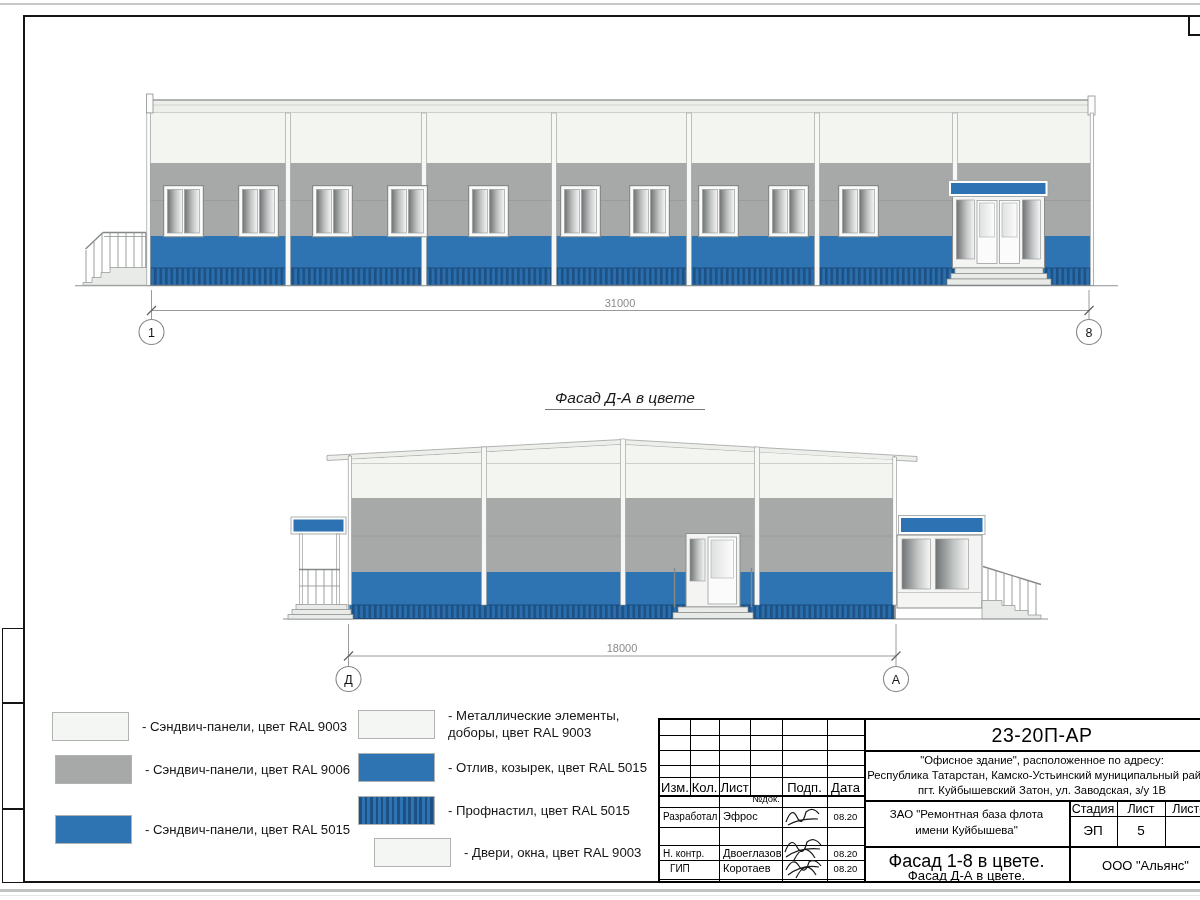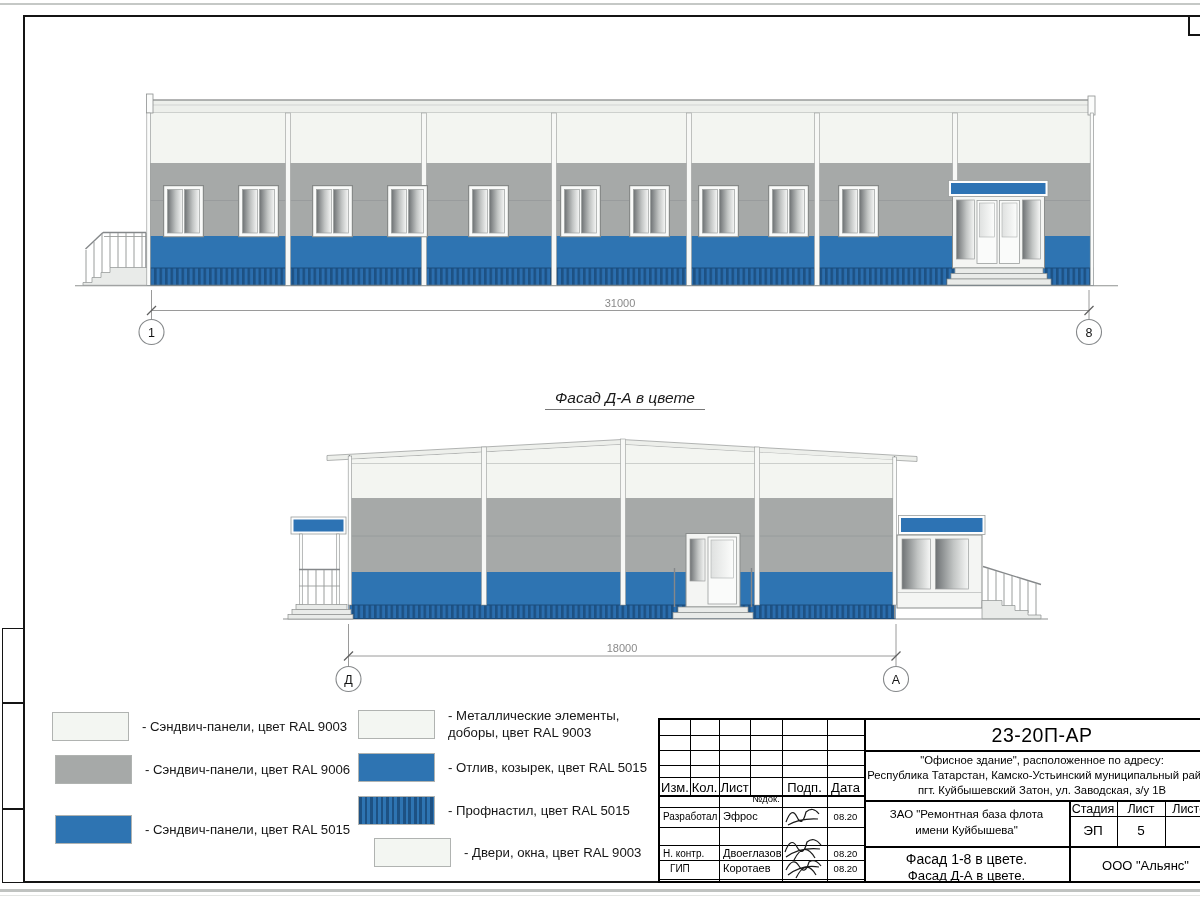--- a/index.html
+++ b/index.html
@@ -336,18 +336,18 @@
     <div class="txt ctr" style="left:204px;top:33.5px;width:356px;font-size:11.3px;">"Офисное здание", расположенное по адресу:</div>
     <div class="txt ctr" style="left:204px;top:48.5px;width:356px;font-size:11.3px;">Республика Татарстан, Камско-Устьинский муниципальный район,</div>
     <div class="txt ctr" style="left:204px;top:63.5px;width:356px;font-size:11.3px;">пгт. Куйбышевский Затон, ул. Заводская, з/у 1В</div>
     <div class="txt ctr" style="left:204px;top:88px;width:205px;font-size:11.5px;">ЗАО "Ремонтная база флота</div>
     <div class="txt ctr" style="left:204px;top:104px;width:205px;font-size:11.5px;">имени Куйбышева"</div>
     <div class="txt ctr" style="left:409px;top:82px;width:48px;font-size:12.5px;">Стадия</div>
     <div class="txt ctr" style="left:457px;top:82px;width:48px;font-size:12.5px;">Лист</div>
     <div class="txt ctr" style="left:505px;top:82px;width:55px;font-size:12.5px;">Листов</div>
     <div class="txt ctr" style="left:409px;top:103px;width:48px;font-size:13.5px;">ЭП</div>
     <div class="txt ctr" style="left:457px;top:103px;width:48px;font-size:13.5px;">5</div>
-    <div class="txt ctr" style="left:204px;top:131px;width:205px;font-size:14px;">Фасад 1-8 в цвете.</div>
+    <div class="txt ctr" style="left:204px;top:131px;width:205px;font-size:18px;">Фасад 1-8 в цвете.</div>
     <div class="txt ctr" style="left:204px;top:148px;width:205px;font-size:13.2px;">Фасад Д-А в цвете.</div>
     <div class="txt ctr" style="left:411px;top:138px;width:149px;font-size:13px;">ООО "Альянс"</div>
   </div>
 
 </div>
 
 </body></html>

